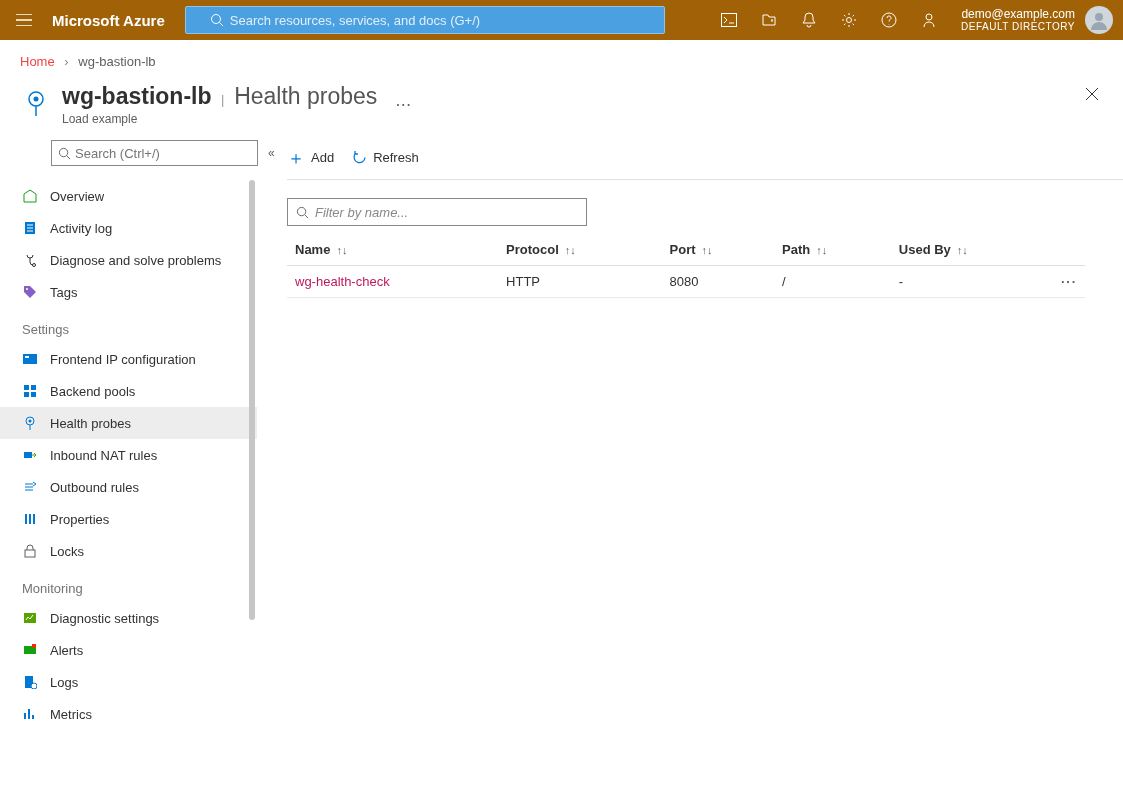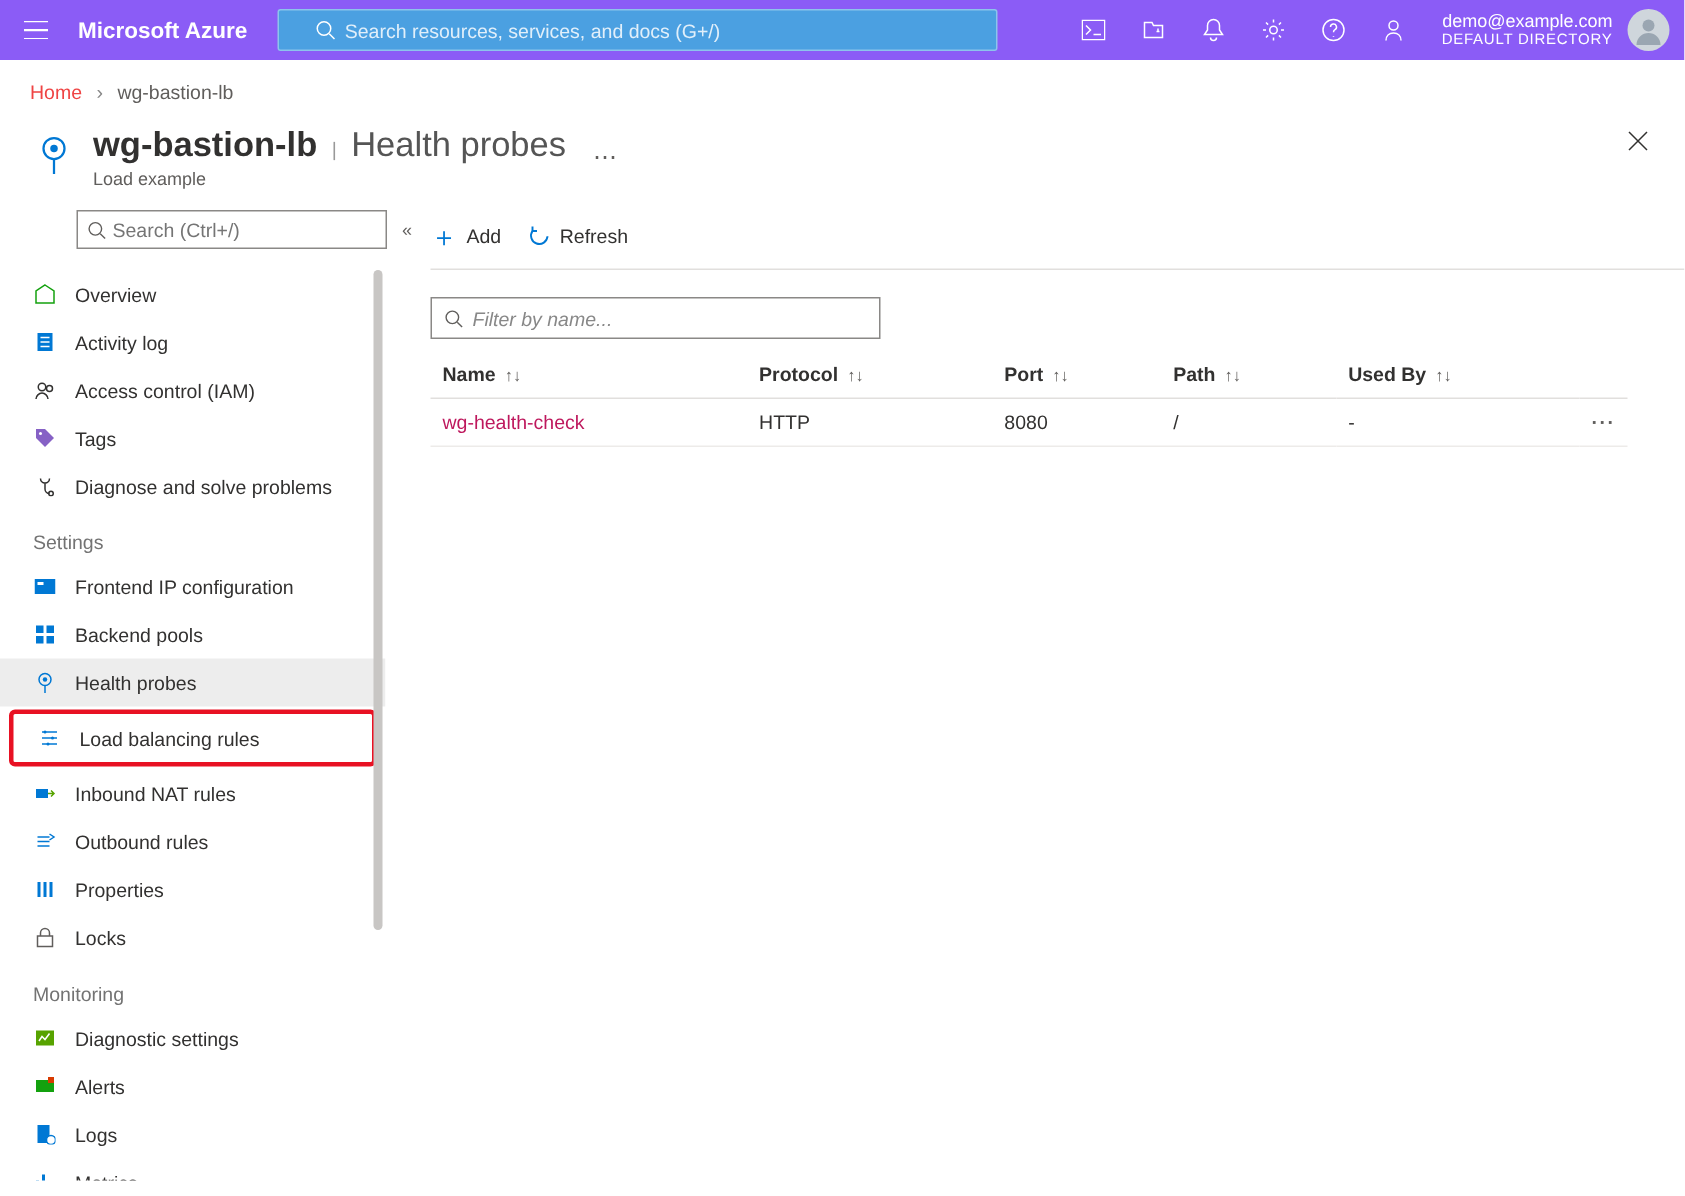--- a/index.html
+++ b/index.html
@@ -1,19 +1,19 @@
 <!DOCTYPE html>
 <html><head>
 <meta charset="utf-8">
 <style>
   * { box-sizing: border-box; margin: 0; padding: 0; }
   body { font-family: "Segoe UI", Arial, sans-serif; font-size: 13px; color: #323130; width: 1123px; height: 797px; overflow: hidden; background: #fff; }
   
   
-  .topbar { background: #8b5cf6; height: 40px; display: flex; align-items: center; color: #fff; }
+  .topbar { background: #a16207; height: 40px; display: flex; align-items: center; color: #fff; }
   .hamburger { width: 48px; display:flex; align-items:center; justify-content:center; cursor:pointer; }
   .brand { font-size: 15px; font-weight: 600; padding: 0 20px 0 4px; white-space: nowrap; }
   .searchbox { flex: 0 0 480px; background: #4ba0e1; border: 1px solid #8cc4ec; border-radius: 2px; height: 28px; display:flex; align-items:center; padding: 0 24px; color: #fff; }
   .searchbox input { background: transparent; border: none; outline: none; color: #fff; font-size: 13px; flex:1; margin-left: 6px; }
   .searchbox input::placeholder { color: #e1effa; }
   .topbar-spacer { flex:1; }
   .topbar-icons { display:flex; align-items:center; }
   .topbar-icons .ticon { width: 40px; height:40px; display:flex; align-items:center; justify-content:center; cursor:pointer; }
   .account { display:flex; flex-direction:column; align-items:flex-end; padding: 0 6px 0 12px; line-height:1.2; }
   .account .email { font-size: 12px; }
@@ -201,44 +201,34 @@
               <line x1="4" y1="4" x2="10" y2="4" stroke="#fff"></line>
               <line x1="4" y1="7" x2="10" y2="7" stroke="#fff"></line>
               <line x1="4" y1="10" x2="10" y2="10" stroke="#fff"></line>
             </svg>
           </span>
         <span>Activity log</span>
       </div>
       <div class="nav-item">
         <span class="icn">
             <svg width="14" height="14" viewBox="0 0 14 14">
-              <circle cx="5" cy="5" r="2.5" fill="none" stroke="#323130"></circle>
-              <circle cx="10" cy="6" r="2" fill="none" stroke="#323130"></circle>
-              <path d="M1 13c0-2 2-4 4-4s4 2 4 4" fill="none" stroke="#323130"></path>
-            </svg>
-          </span>
-        <span>Access control (IAM)</span>
+              <path d="M4 2a3 3 0 006 0M7 5v4a3 3 0 003 3" fill="none" stroke="#323130"></path>
+              <circle cx="11" cy="12" r="1.5" fill="none" stroke="#323130"></circle>
+            </svg>
+          </span>
+        <span>Diagnose and solve problems</span>
       </div>
       <div class="nav-item">
         <span class="icn">
             <svg width="14" height="14" viewBox="0 0 14 14">
               <path d="M1 1h6l6 6-6 6-6-6z" fill="#8661c5"></path>
               <circle cx="4" cy="4" r="1" fill="#fff"></circle>
             </svg>
           </span>
         <span>Tags</span>
-      </div>
-      <div class="nav-item">
-        <span class="icn">
-            <svg width="14" height="14" viewBox="0 0 14 14">
-              <path d="M4 2a3 3 0 006 0M7 5v4a3 3 0 003 3" fill="none" stroke="#323130"></path>
-              <circle cx="11" cy="12" r="1.5" fill="none" stroke="#323130"></circle>
-            </svg>
-          </span>
-        <span>Diagnose and solve problems</span>
       </div>
 
       <div class="nav-section">Settings</div>
 
       <div class="nav-item">
         <span class="icn">
             <svg width="14" height="10" viewBox="0 0 14 10">
               <rect width="14" height="10" fill="#0078d4"></rect>
               <rect x="2" y="2" width="4" height="2" fill="#fff"></rect>
             </svg>
@@ -258,35 +248,20 @@
       </div>
       <div class="nav-item active">
         <span class="icn">
             <svg width="14" height="14" viewBox="0 0 14 14">
               <circle cx="7" cy="5" r="4" fill="none" stroke="#0078d4"></circle>
               <circle cx="7" cy="5" r="1.5" fill="#0078d4"></circle>
               <line x1="7" y1="9" x2="7" y2="14" stroke="#0078d4"></line>
             </svg>
           </span>
         <span>Health probes</span>
-      </div>
-      <div class="redbox">
-        <div class="nav-item">
-          <span class="icn">
-              <svg width="14" height="14" viewBox="0 0 14 14">
-                <line x1="2" y1="3" x2="12" y2="3" stroke="#0078d4"></line>
-                <line x1="2" y1="7" x2="12" y2="7" stroke="#0078d4"></line>
-                <line x1="2" y1="11" x2="12" y2="11" stroke="#0078d4"></line>
-                <circle cx="4" cy="3" r="1" fill="#0078d4"></circle>
-                <circle cx="9" cy="7" r="1" fill="#0078d4"></circle>
-                <circle cx="6" cy="11" r="1" fill="#0078d4"></circle>
-              </svg>
-            </span>
-          <span>Load balancing rules</span>
-        </div>
       </div>
       <div class="nav-item">
         <span class="icn">
             <svg width="14" height="14" viewBox="0 0 14 14">
               <rect x="1" y="4" width="8" height="6" fill="#0078d4"></rect>
               <path d="M9 7h4m-2-2l2 2-2 2" stroke="#57a300" fill="none"></path>
             </svg>
           </span>
         <span>Inbound NAT rules</span>
       </div>

